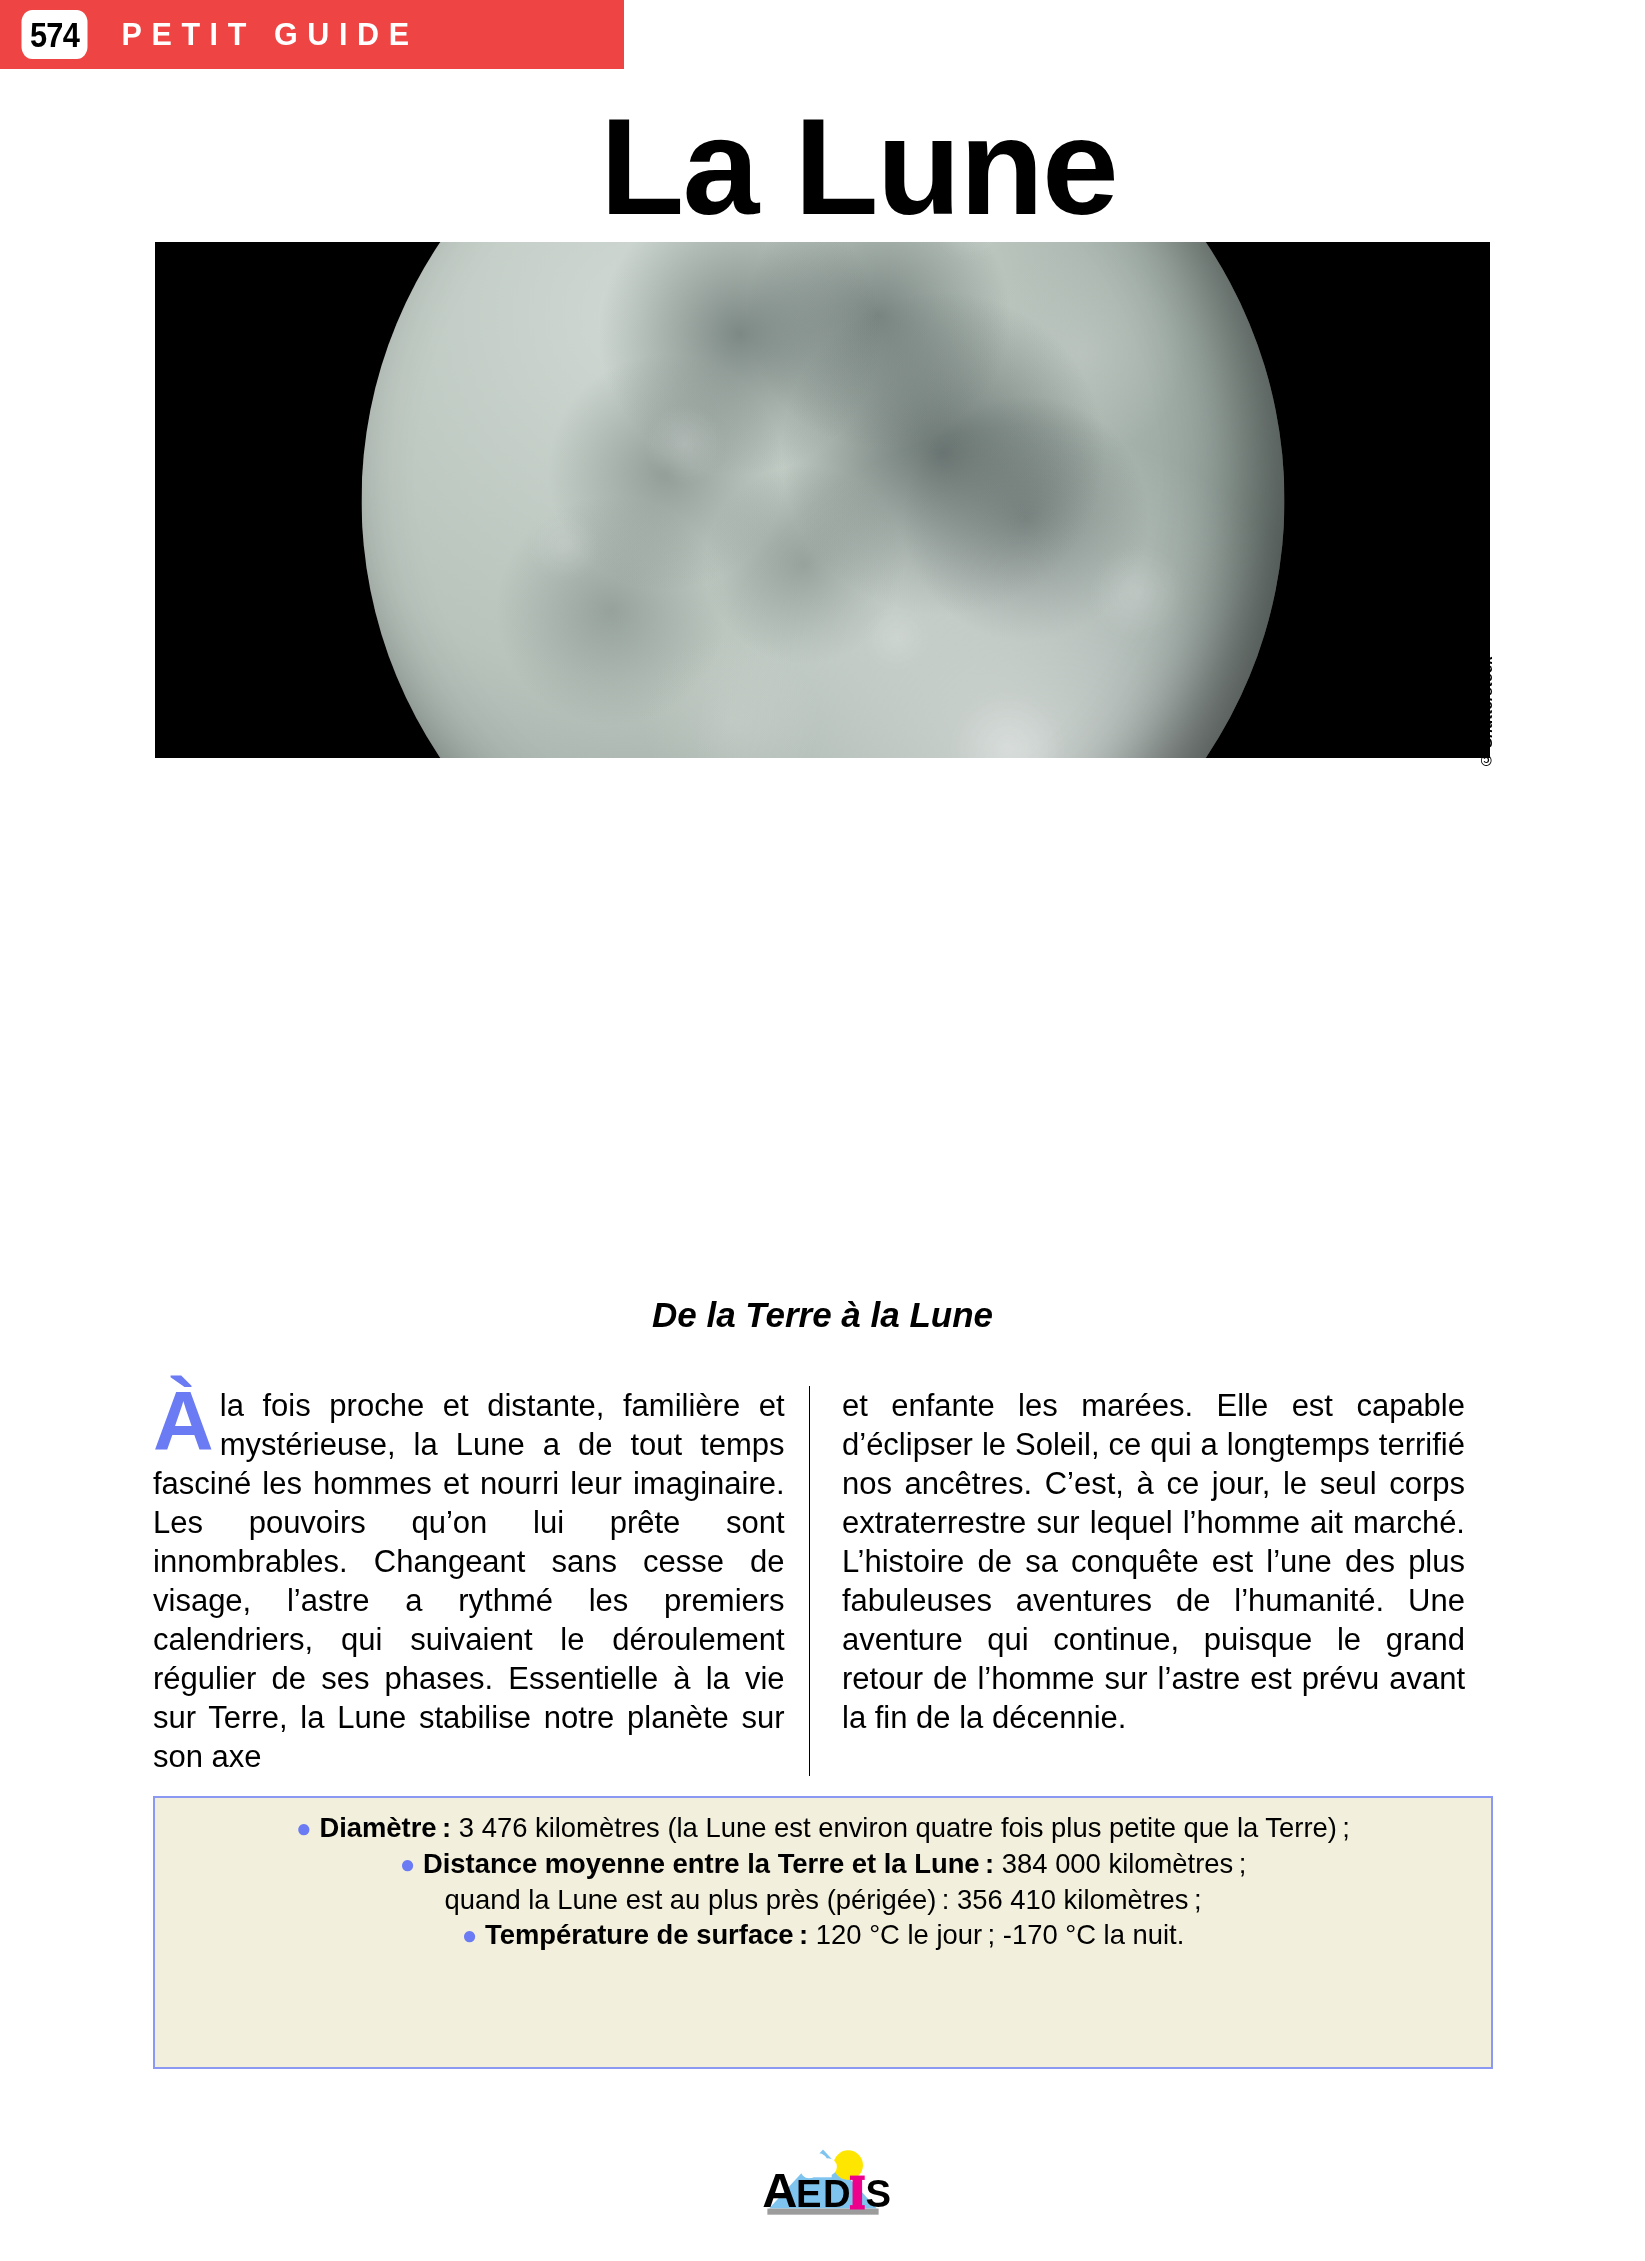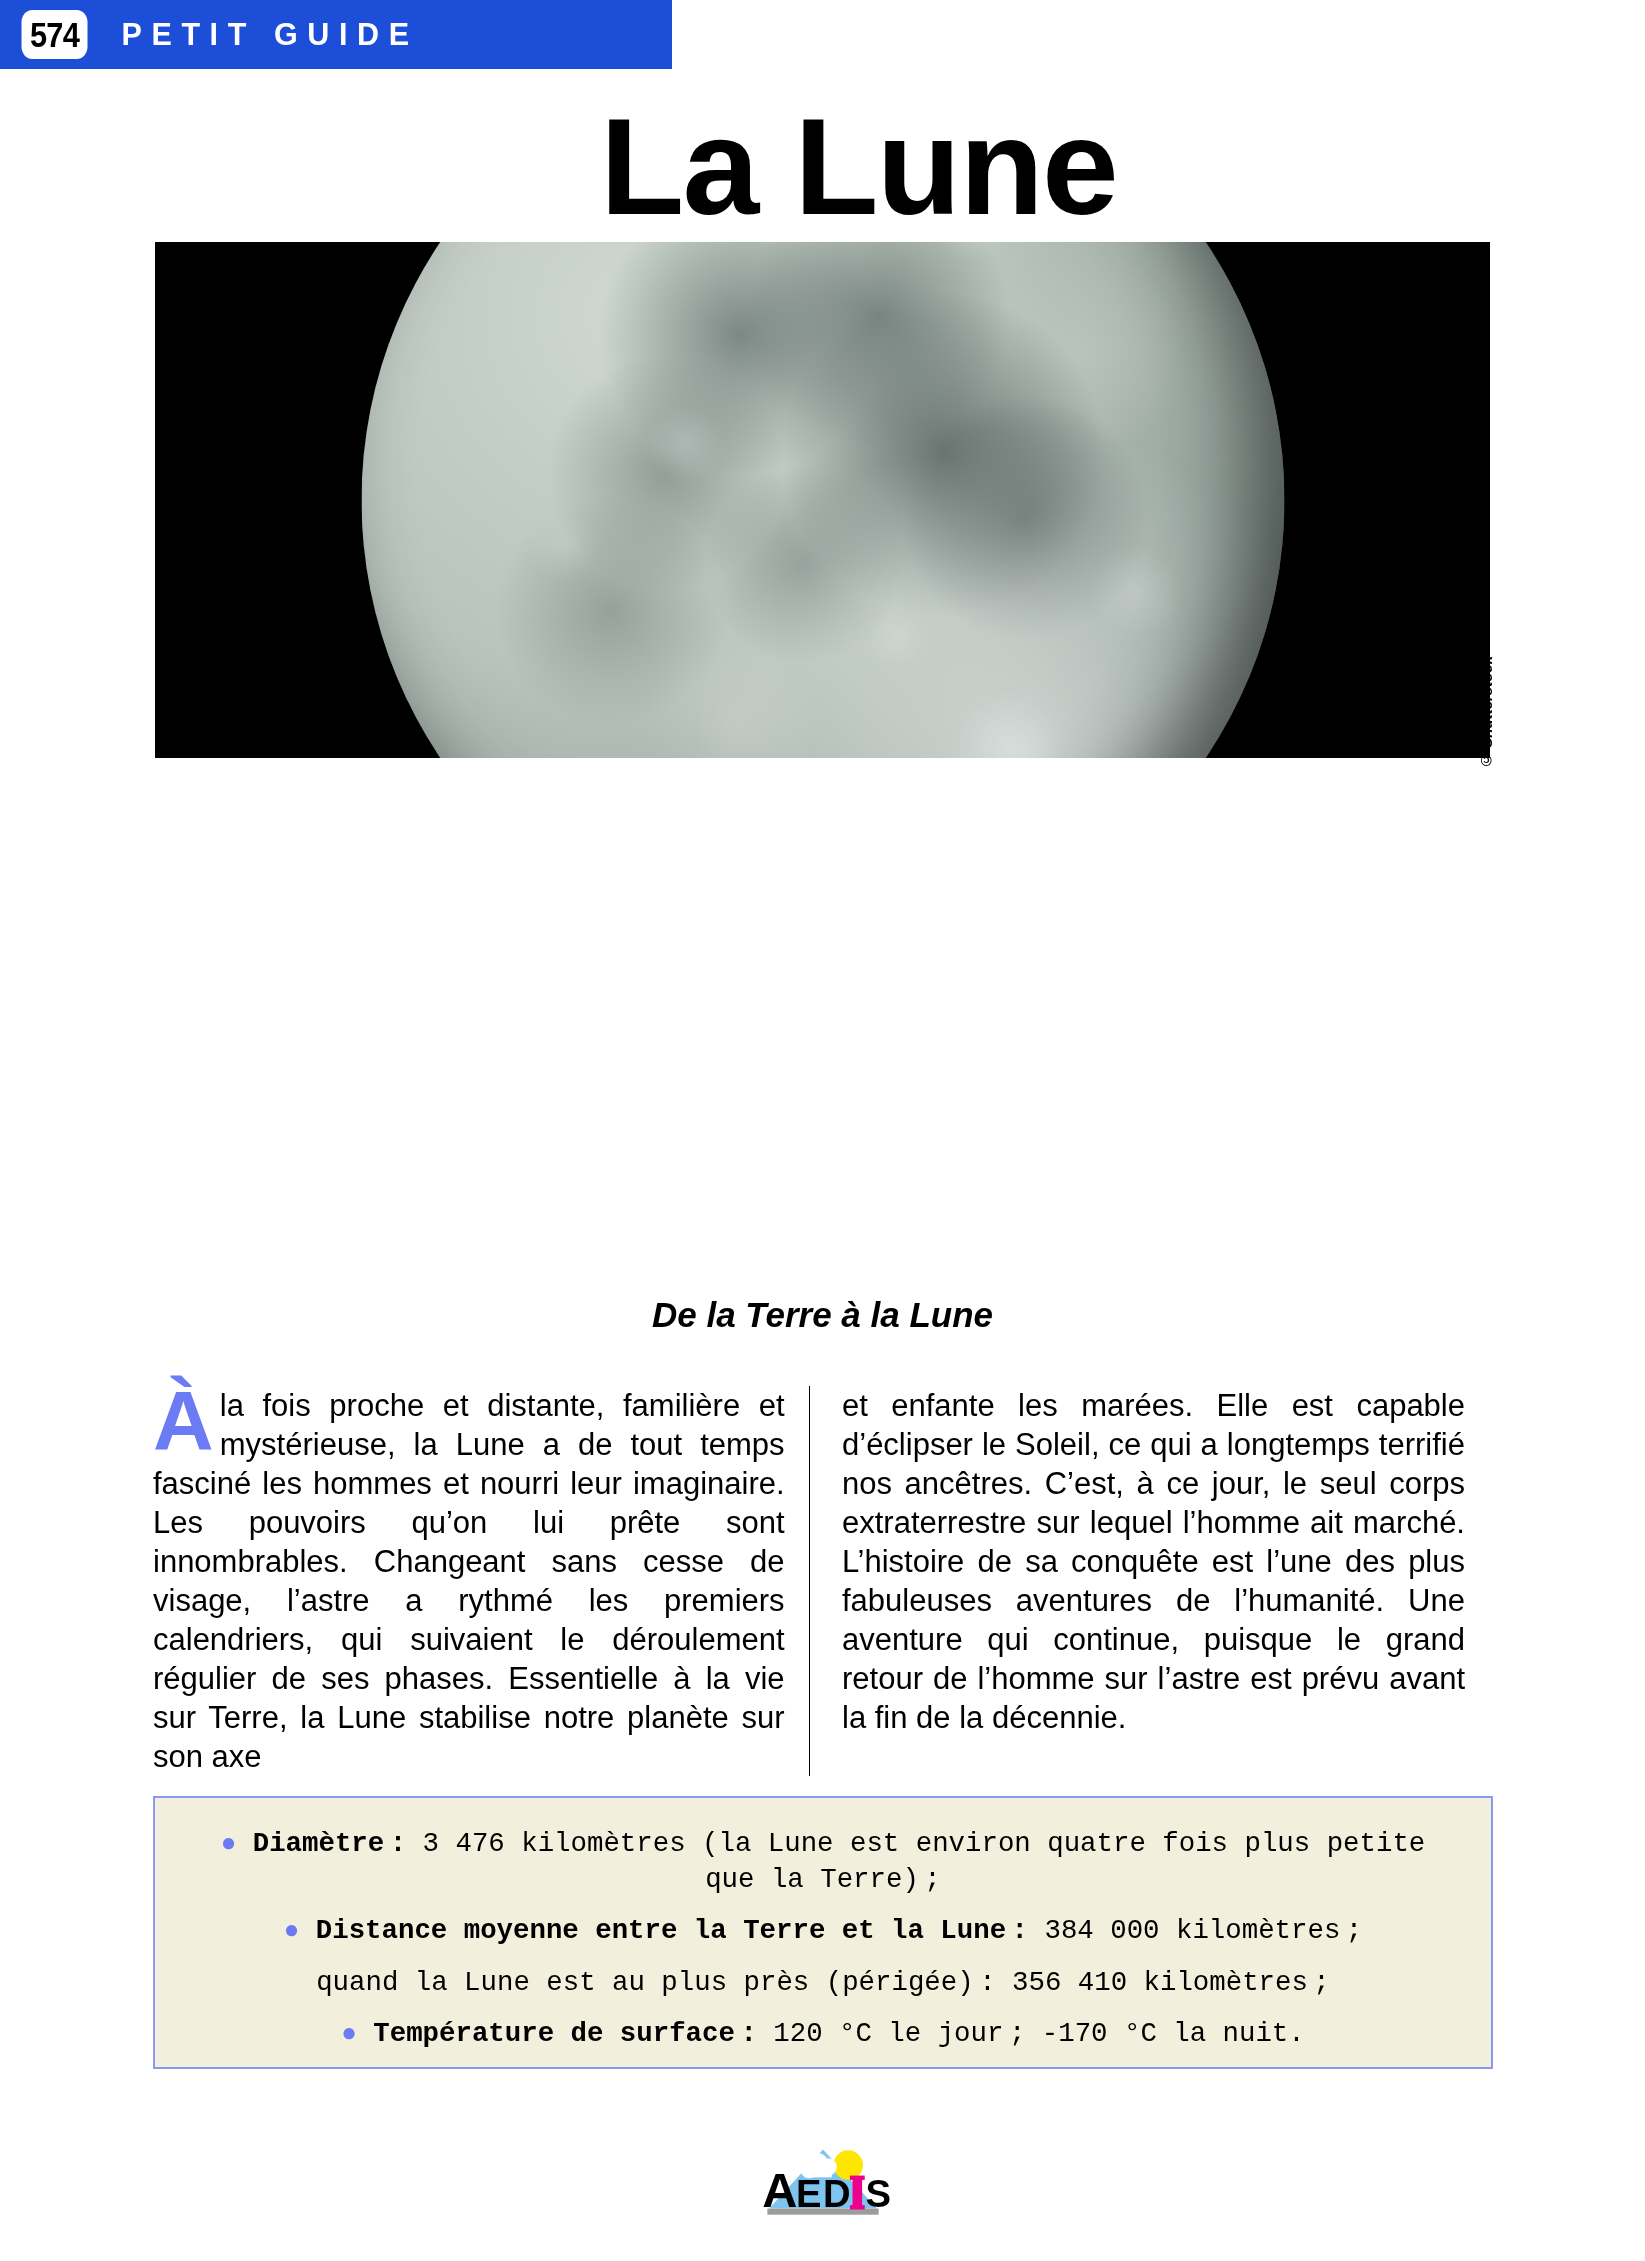--- a/index.html
+++ b/index.html
@@ -1,22 +1,22 @@
 <!DOCTYPE html>
 <html style="font-size:14px"><head>
 <meta charset="utf-8">
 <style>
   * { margin:0; padding:0; box-sizing:border-box; }
   html,body { width:1645px; height:2261px; background:#ffffff; }
   body { font-family:"Liberation Sans", sans-serif; position:relative; overflow:hidden; }
 
   
   .header-bar{
-    position:absolute; left:0; top:0; width:672px; height:69px;
-    background:#1d4ed8; display:flex; align-items:center;
+    position:absolute; left:0; top:0; width:624px; height:69px;
+    background:#ef4444; display:flex; align-items:center;
   }
   .page-number-badge{
     margin-left:16.5px; width:75px; height:49px; background:#ffffff;
     border-radius:12.2px; display:flex; align-items:center; justify-content:center;
     font-weight:bold; font-size:35px; color:#000000; letter-spacing:-0.9px;
     font-family:"Liberation Sans Narrow","Liberation Sans",sans-serif;
     transform:scaleX(.88);
   }
   .header-title{
     margin-left:30px; color:#ffffff; font-size:30.5px; font-weight:bold;
@@ -105,22 +105,22 @@
     position:absolute; left:153px; top:1796px; width:1340px; height:273px;
     background:#F2EFDC; border:2.6px solid #8C99F2;
     padding:12.2px 35px 0 35px; text-align:center;
   }
   .facts-title{
     color:#6B7BF4; font-weight:bold; font-size:35px; margin-bottom:7px;
     font-family:"Liberation Sans Narrow","Liberation Sans",sans-serif;
   }
   .facts-list{ list-style:none; }
   .facts-list li{
-    font-family:Liberation Mono, monospace;
-    font-size:27.4px; line-height:35px; color:#000;margin-top:16px;
+    font-family:Liberation Sans, sans-serif;
+    font-size:27.4px; line-height:35px; color:#000;
   }
   .bullet{ color:#6B7BF4; font-size:26px; }
   .facts-list b{ font-weight:bold; }
   .cont-line{
     font-family:"Liberation Sans Narrow","Liberation Sans",sans-serif;
     font-size:27.4px; line-height:35px; color:#000;
   }
 
   
   .logo{

